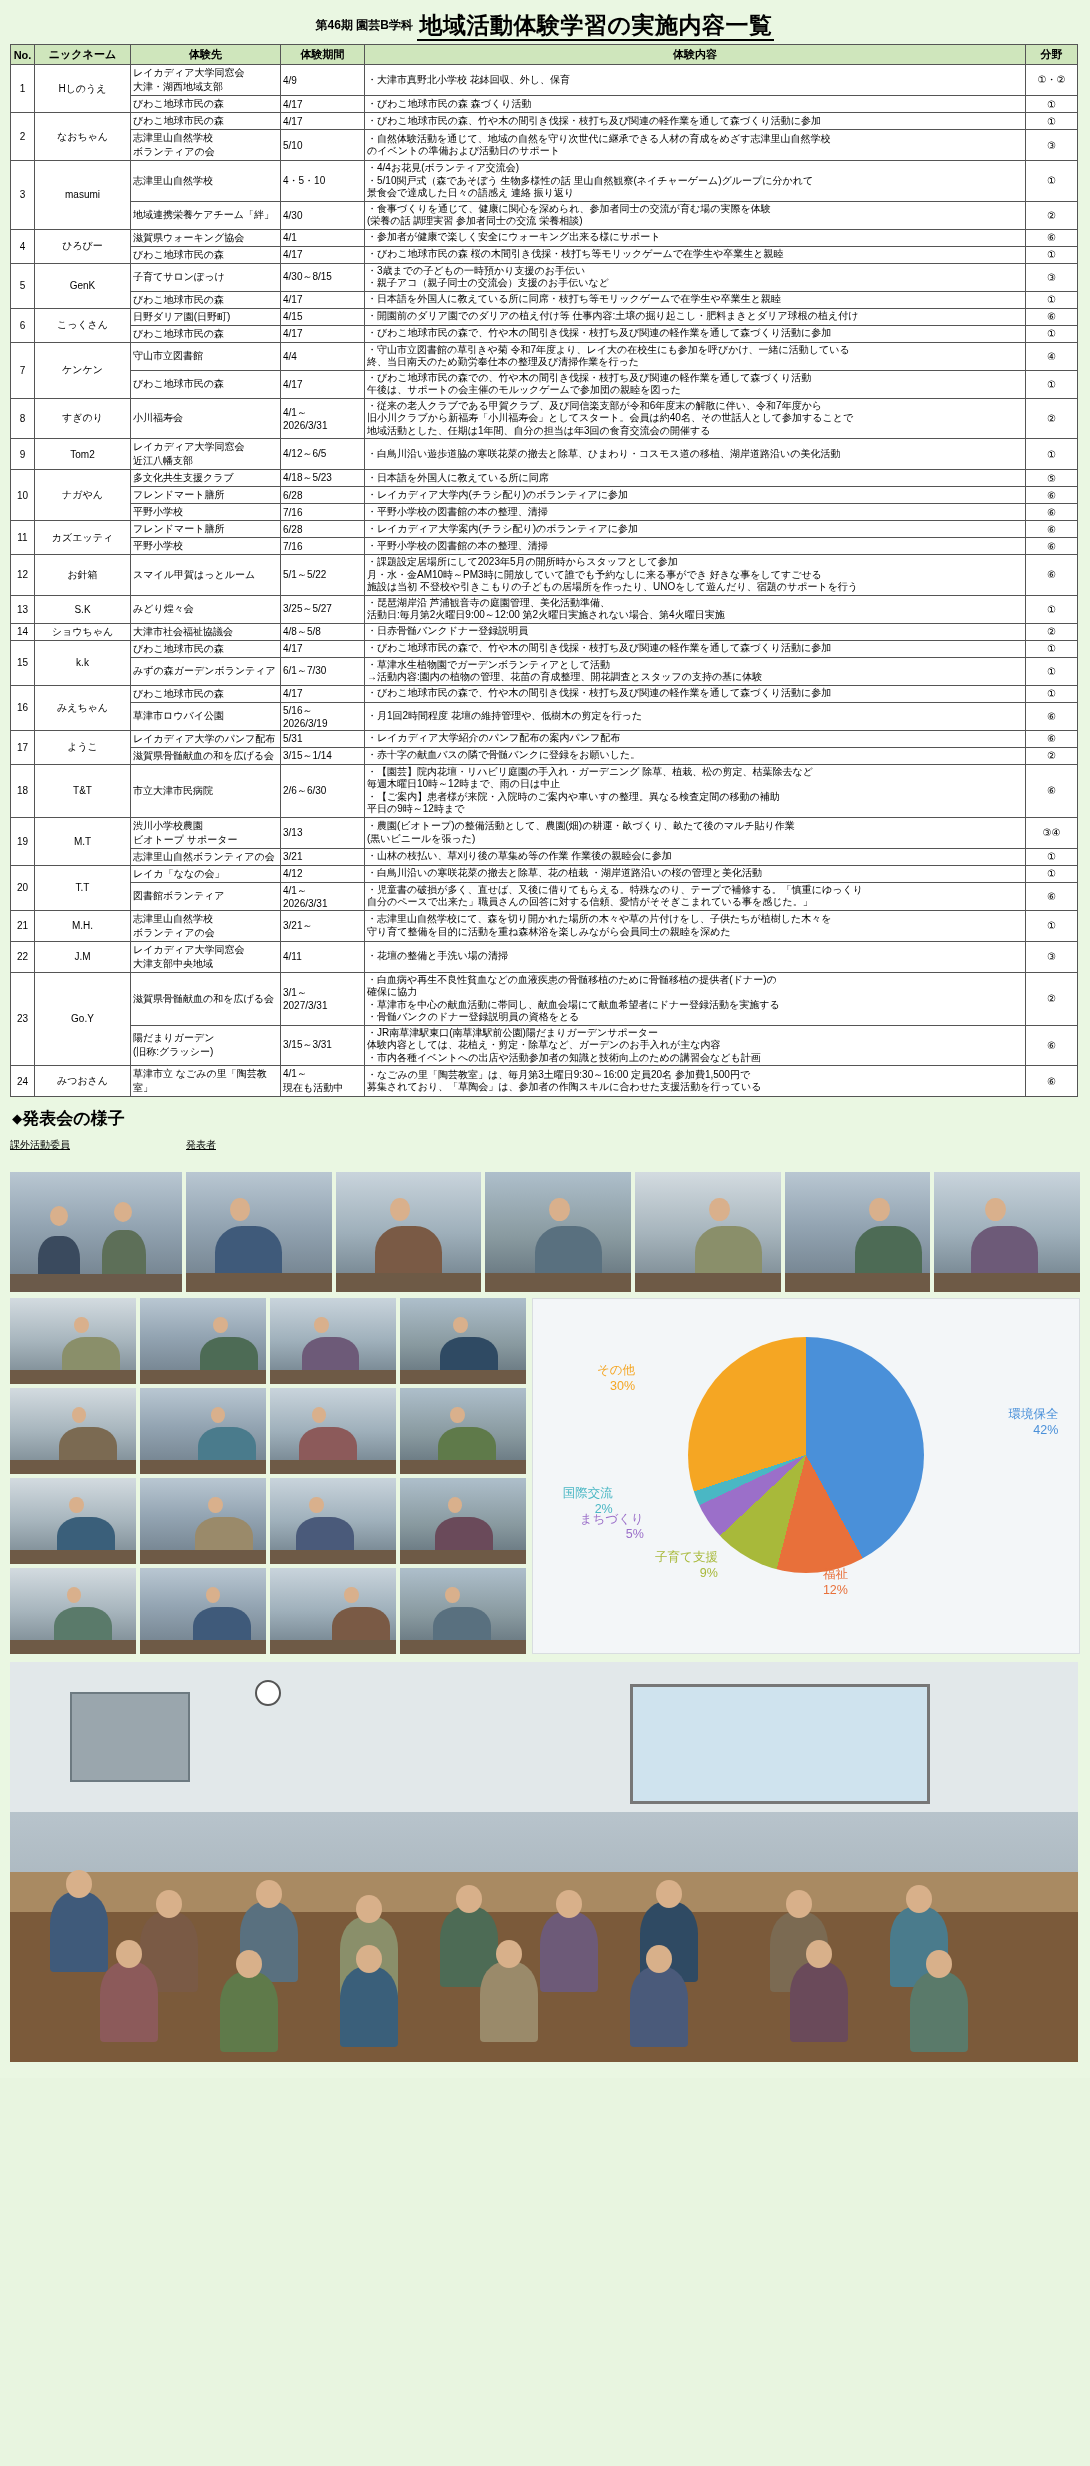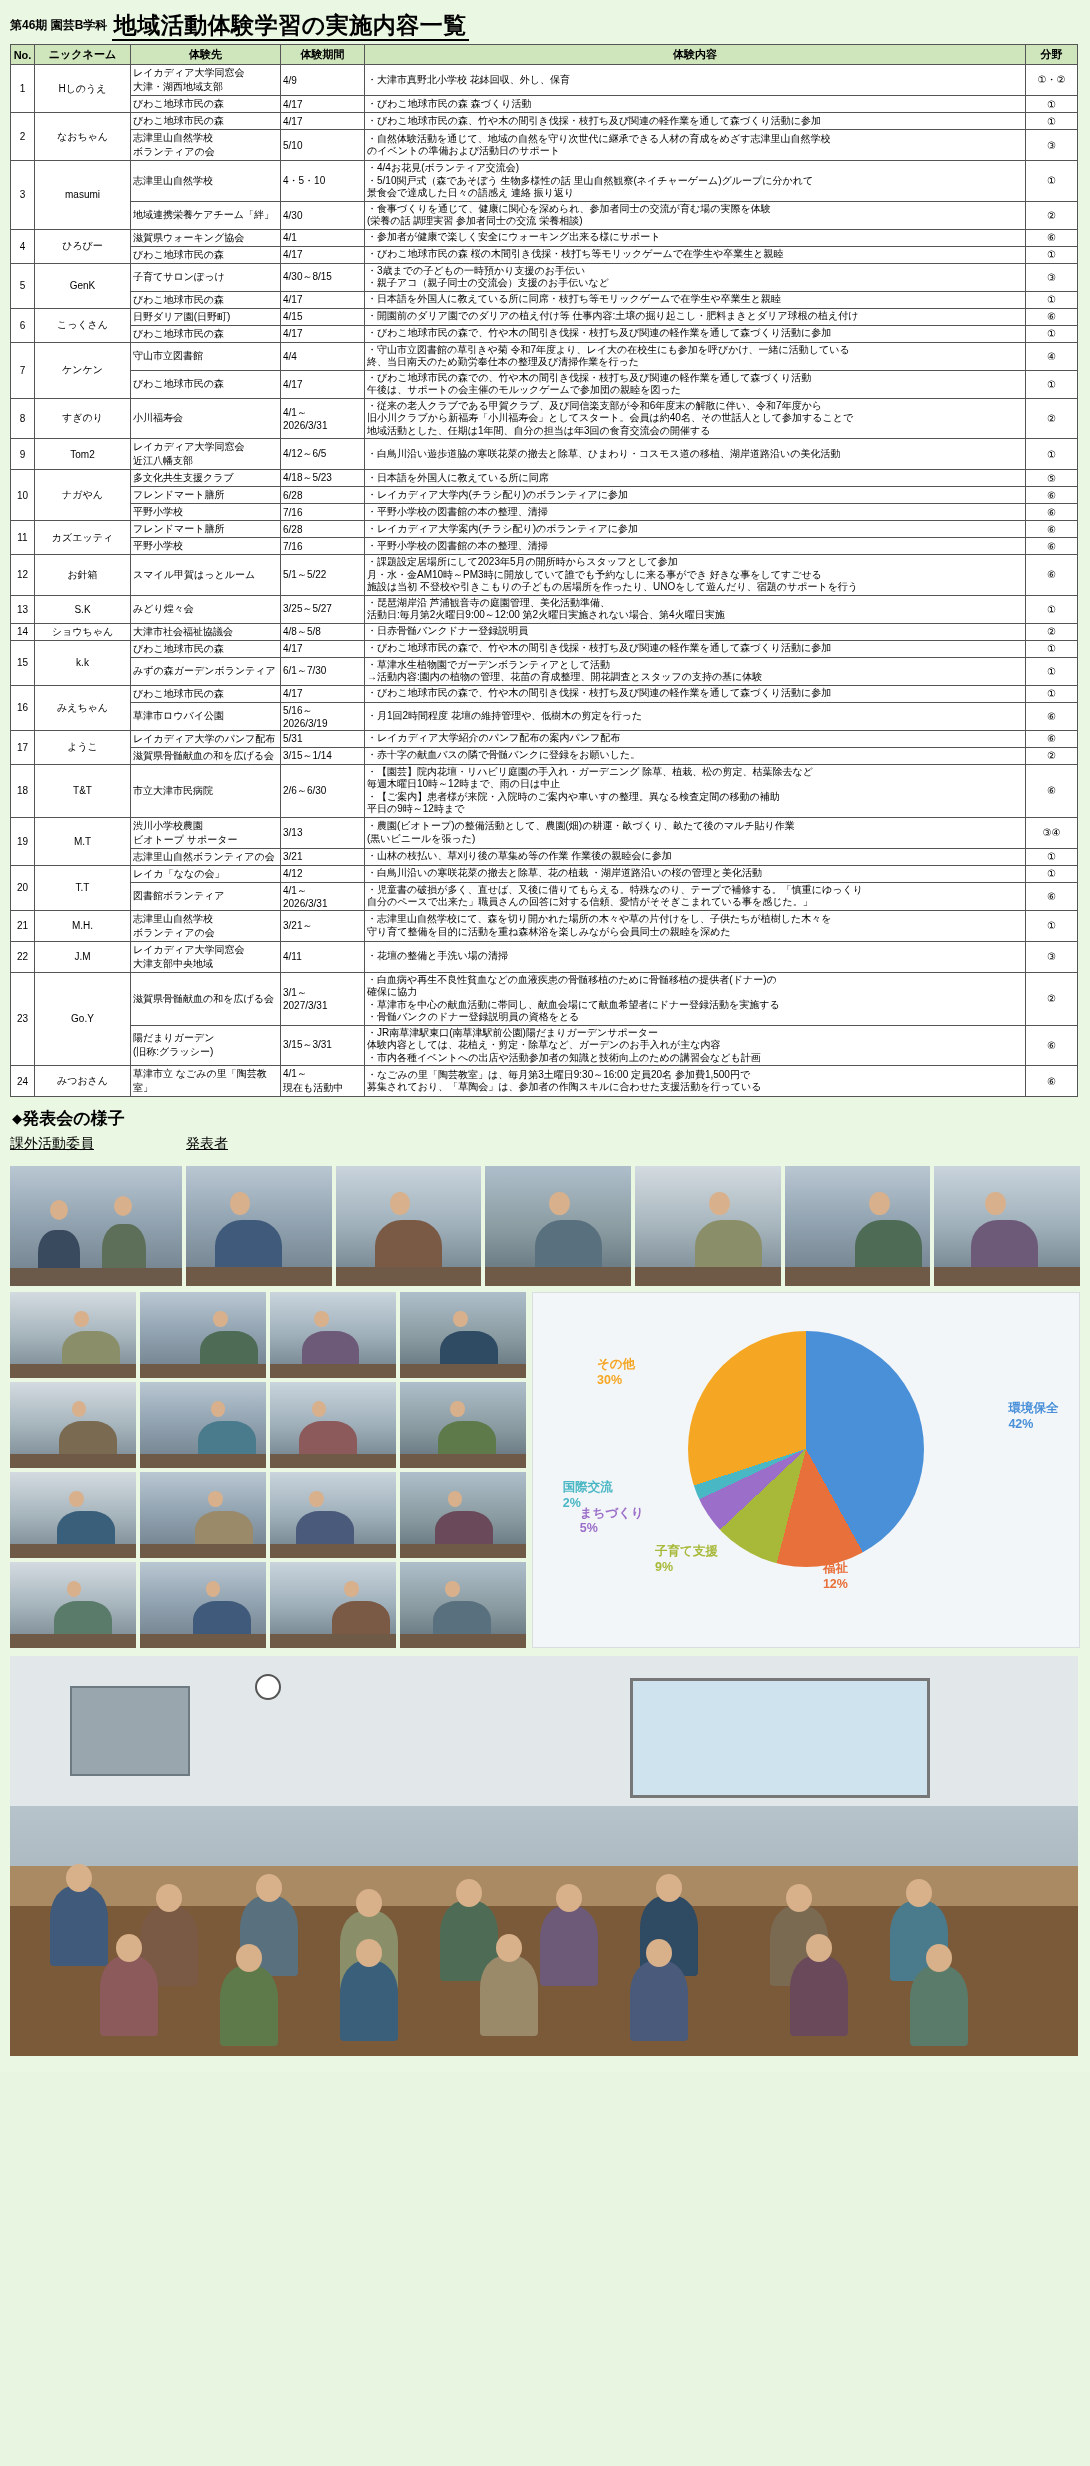--- a/index.html
+++ b/index.html
@@ -11,20 +11,21 @@
     font-family: "Liberation Sans", sans-serif;
     color: #000;
   }
   .page {
     width: 1090px;
     background: #eaf7e2;
     padding: 6px 10px 16px 10px;
   }
   
   .title-row {
+    text-align: center;
     padding: 4px 0 3px 0;
     white-space: nowrap;
   }
   .title-prefix {
     font-size: 12px;
     font-weight: bold;
     vertical-align: middle;
   }
   .title-main {
     font-size: 23px;
@@ -74,23 +75,23 @@
     margin: 10px 0 4px 2px;
     font-family: Liberation Mono, monospace;
   }
   
   .photo {
     background: #7a8a99;
     position: relative;
     overflow: hidden;
   }
   .caption {
-    font-size: 14px;
+    font-size: 10px;
     text-decoration: underline;
-    margin-bottom: 13px;
+    margin-bottom: 20px;
     display: inline-block;
     text-align: right;
   }
   .row1 {
     display: flex;
     gap: 4px;
     align-items: flex-start;
   }
   .row1 .left { width: 172px; }
   .row1 .right { flex: 1; }
@@ -132,22 +133,22 @@
     left: 50%;
     top: 50%;
     transform: translate(-50%,-50%);
     width: 236px;
     height: 236px;
     border-radius: 50%;
   }
   .pie-label {
     position: absolute;
     font-size: 12.5px;
-    font-weight: bold;
-    text-align: left;
+    font-weight: normal;
+    text-align: right;
     line-height: 1.25;
     white-space: nowrap;
   }
   .big-photo {
     width: 1068px;
     height: 400px;
     margin-top: 8px;
     background: #6e7f8c;
   }
   

